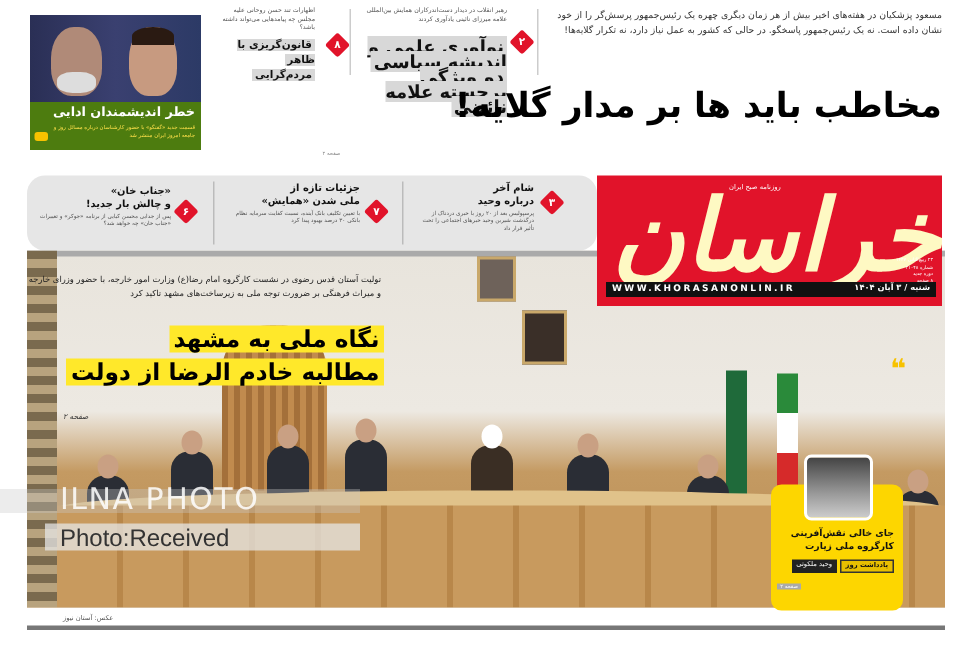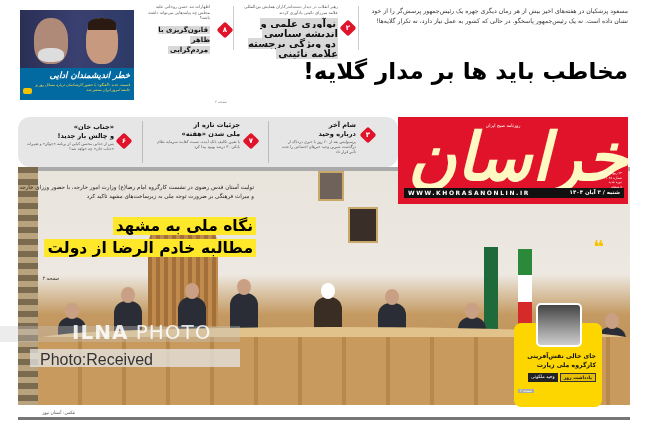--- a/index.html
+++ b/index.html
@@ -6,21 +6,21 @@
     body { width:650px; height:438px; background:#fff; font-family:"DejaVu Sans", sans-serif; overflow:hidden; position:relative; direction:ltr; }
     .abs { position:absolute; }
 
     
     .ad { left:20px; top:10px; width:114px; height:90px; background:#1a2240; overflow:hidden; }
     .ad-photo { position:absolute; left:0; top:0; width:114px; height:58px; background:linear-gradient(90deg,#2a2f55 0%,#3a4070 50%,#2c3a66 100%); }
     .ad-face1 { position:absolute; left:14px; top:8px; width:34px; height:46px; border-radius:45% 45% 40% 40%; background:#b08a78; }
     .ad-face1:after { content:""; position:absolute; left:4px; top:30px; width:26px; height:14px; border-radius:40%; background:#ddd; }
     .ad-face2 { position:absolute; left:66px; top:8px; width:32px; height:46px; border-radius:45% 45% 40% 40%; background:#c79a80; }
     .ad-face2:before { content:""; position:absolute; left:2px; top:0; width:28px; height:12px; border-radius:50% 50% 0 0; background:#2a1a12; }
-    .ad-red { position:absolute; left:0; top:58px; width:114px; height:32px; background:#0369a1;font-style:italic; }
+    .ad-red { position:absolute; left:0; top:58px; width:114px; height:32px; background:#4d7c0f; }
     .ad-title { position:absolute; right:4px; top:2px; font-size:8.5px; font-weight:bold; color:#fff; direction:rtl; }
     .ad-sub { position:absolute; right:4px; top:15px; width:96px; font-size:3.6px; color:#ffe14a; line-height:5px; direction:rtl; text-align:right; }
     .ad-logo { position:absolute; left:3px; top:20px; width:9px; height:6px; background:#f7c200; border-radius:2px; }
 
     
     .teaser-text { font-size:4.2px; color:#555; line-height:5.5px; direction:rtl; text-align:right; }
     .teaser-head { font-size:7px; font-weight:bold; color:#111; line-height:10px; direction:rtl; text-align:right; }
     .teaser-head span { background:#d8d8d8; padding:0 2px; }
     .diamond { width:12px; height:12px; background:#e1132a; transform:rotate(45deg); border-radius:2px; }
     .diamond-num { position:absolute; width:12px; text-align:center; font-size:7px; font-weight:bold; color:#fff; line-height:12px; }
@@ -62,21 +62,21 @@
     .story-head { right:394px; top:215px; font-size:15.5px; font-weight:bold; color:#000; line-height:22px; direction:rtl; text-align:right; }
     .story-head span { background:#ffe82a; padding:0 3px; }
     .story-author { left:42px; top:275px; font-size:5px; color:#333; font-style:italic; }
 
     .quote { left:456px; top:240px; width:148px; direction:rtl; text-align:right; }
     .quote-mark { position:absolute; right:0; top:-2px; font-size:18px; color:#f7c200; font-weight:bold; line-height:18px; }
     .quote-text { font-size:7.5px; font-weight:bold; color:#000; line-height:15px; margin-right:16px; }
     .quote-text span { background:rgba(255,255,255,0.85); padding:0 2px; }
 
     .watermark { left:40px; top:320px; font-size:20px; color:rgba(255,255,255,0.85); letter-spacing:1px; }
-    .watermark b { font-weight:bold;margin-left:32px; }
+    .watermark b { font-weight:normal; }
     .wm-box { left:30px; top:349px; width:210px; height:18px; background:rgba(230,230,230,0.75); }
     .wm-box span { position:absolute; left:10px; top:2px; font-size:16px; color:#333; font-family:"Liberation Sans", sans-serif; }
     .wm-band { left:0; top:326px; width:240px; height:16px; background:rgba(200,200,200,0.35); }
 
     .yellow-card { left:514px; top:323px; width:88px; height:84px; background:#fdd600; border-radius:7px; }
     .card-photo { position:absolute; left:22px; top:-20px; width:46px; height:44px; background:linear-gradient(180deg,#444 0%,#999 60%,#ccc 100%); border:2px solid #fff; border-radius:5px; }
     .card-title { position:absolute; right:6px; top:28px; width:80px; font-size:6.2px; font-weight:bold; color:#111; line-height:9px; direction:rtl; text-align:right; }
     .card-tags { position:absolute; right:6px; top:50px; display:flex; gap:2px; direction:rtl; }
     .tag-y { font-size:4.5px; font-weight:bold; background:#e8bf00; color:#111; padding:1px 3px; border:1px solid #333; }
     .tag-b { font-size:4.5px; background:#222; color:#fff; padding:1px 3px; }
@@ -108,21 +108,21 @@
   </div>
 </div>
 <div class="abs" style="left:219px;top:24px;">
   <div class="diamond"></div>
   <div class="diamond-num" style="top:0;">۸</div>
 </div>
 <div class="abs vline" style="left:233px;top:6px;height:44px;"></div>
 
 <div class="abs" style="left:238px;top:4px;width:100px;height:52px;">
   <div class="teaser-text">رهبر انقلاب در دیدار دست‌اندرکاران همایش بین‌المللی علامه میرزای نائینی یادآوری کردند</div>
-  <div class="teaser-head" style="margin-top:4px;font-size:10px;">
+  <div class="teaser-head" style="margin-top:11px;font-size:12px;">
     <span>نوآوری علمی و اندیشه سیاسی</span><br>
     <span>دو ویژگی برجسته علامه نائینی</span>
   </div>
 </div>
 <div class="abs" style="left:342px;top:22px;">
   <div class="diamond"></div>
   <div class="diamond-num" style="top:0;">۲</div>
 </div>
 <div class="abs vline" style="left:358px;top:6px;height:44px;"></div>
 
@@ -141,21 +141,21 @@
   </div>
   <div class="abs" style="left:100px;top:18px;">
     <div class="diamond"></div>
     <div class="diamond-num" style="top:0;">۶</div>
   </div>
   <div class="strip-sep" style="left:124px;"></div>
 
   <div class="abs" style="left:132px;top:4px;width:90px;">
     <div class="teaser-head" style="font-size:6.6px;line-height:9px;">
       <div>جزئیات تازه از</div>
-      <div>ملی شدن «هفته»</div>
+      <div>ملی شدن «همایش»</div>
     </div>
     <div class="teaser-text" style="font-size:3.8px;line-height:5px;">با تعیین تکلیف بانک آینده، نسبت کفایت سرمایه نظام بانکی ۳۰ درصد بهبود پیدا کرد</div>
   </div>
   <div class="abs" style="left:227px;top:18px;">
     <div class="diamond"></div>
     <div class="diamond-num" style="top:0;">۷</div>
   </div>
   <div class="strip-sep" style="left:250px;"></div>
 
   <div class="abs" style="left:256px;top:4px;width:82px;">

